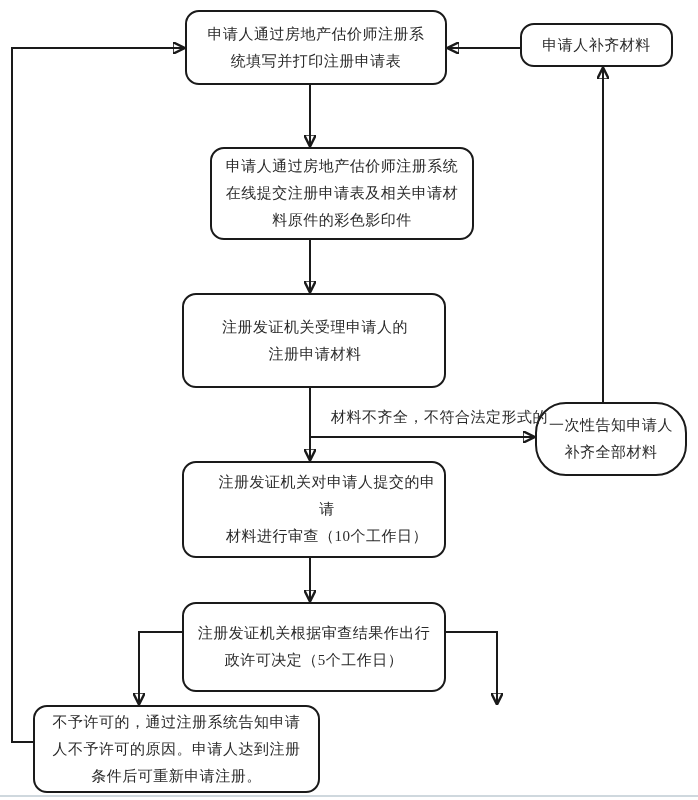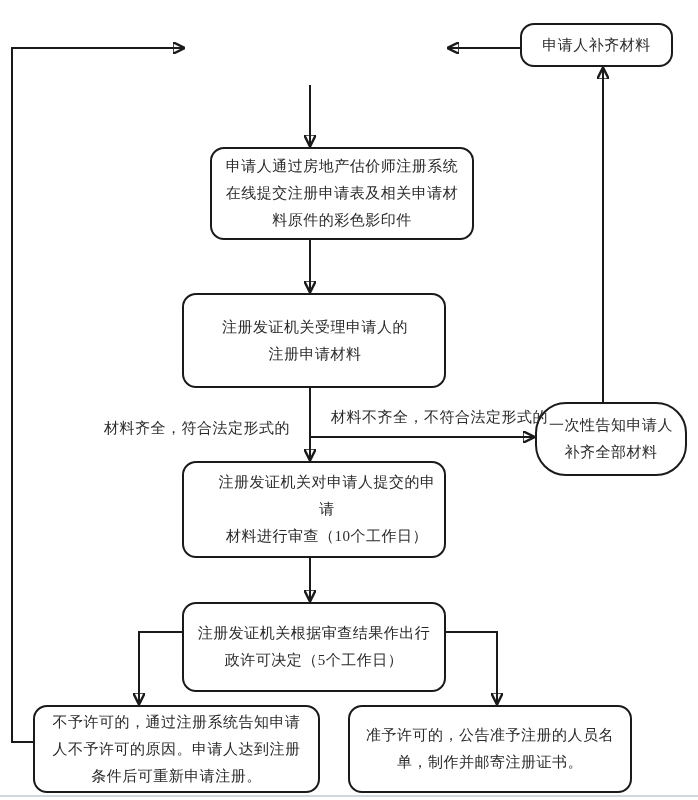--- a/index.html
+++ b/index.html
@@ -47,20 +47,22 @@
     <path d="M310,388 V460" marker-end="url(#ah)"></path>
     <path d="M310,437 H534" marker-end="url(#ah)"></path>
     <path d="M603,402 V68" marker-end="url(#ah)"></path>
     <path d="M520,48 H448" marker-end="url(#ah)"></path>
     <path d="M310,558 V601" marker-end="url(#ah)"></path>
     <path d="M182,632 H139 V704" marker-end="url(#ah)"></path>
     <path d="M446,632 H497 V704" marker-end="url(#ah)"></path>
     <path d="M33,742 H12 V48 H184" marker-end="url(#ah)"></path>
   </svg>
 
+  <div class="node" style="left:185px;top:10px;width:262px;height:75px;">申请人通过房地产估价师注册系
+统填写并打印注册申请表</div>
 
   <div class="node" style="left:520px;top:23px;width:153px;height:44px;">申请人补齐材料</div>
 
   <div class="node" style="left:182px;top:147px;width:264px;height:93px;margin-left:28px;">申请人通过房地产估价师注册系统
 在线提交注册申请表及相关申请材
 料原件的彩色影印件</div>
 
   <div class="node" style="left:182px;top:293px;width:264px;height:95px;padding-left:8px;">注册发证机关受理申请人的
 注册申请材料</div>
 
@@ -70,22 +72,19 @@
   <div class="node" style="left:182px;top:461px;width:264px;height:97px;padding-left:32px;">注册发证机关对申请人提交的申请
 材料进行审查（10个工作日）</div>
 
   <div class="node" style="left:182px;top:602px;width:264px;height:90px;">注册发证机关根据审查结果作出行
 政许可决定（5个工作日）</div>
 
   <div class="node" style="left:33px;top:705px;width:287px;height:88px;">不予许可的，通过注册系统告知申请
 人不予许可的原因。申请人达到注册
 条件后可重新申请注册。</div>
 
-  <div class="node" style="left:348px;top:705px;width:284px;height:88px;">准予许可的，公告准予注册的人员名
-单，制作并邮寄注册证书。</div>
 
-  <div class="edge-label" style="left:104px;top:419px;">材料齐全，符合法定形式的</div>
 
   <div class="edge-label" style="left:331px;top:408px;">材料不齐全，不符合法定形式的</div>
 
   <div class="page-edge"></div>
 
 </div>
 
 </body></html>

